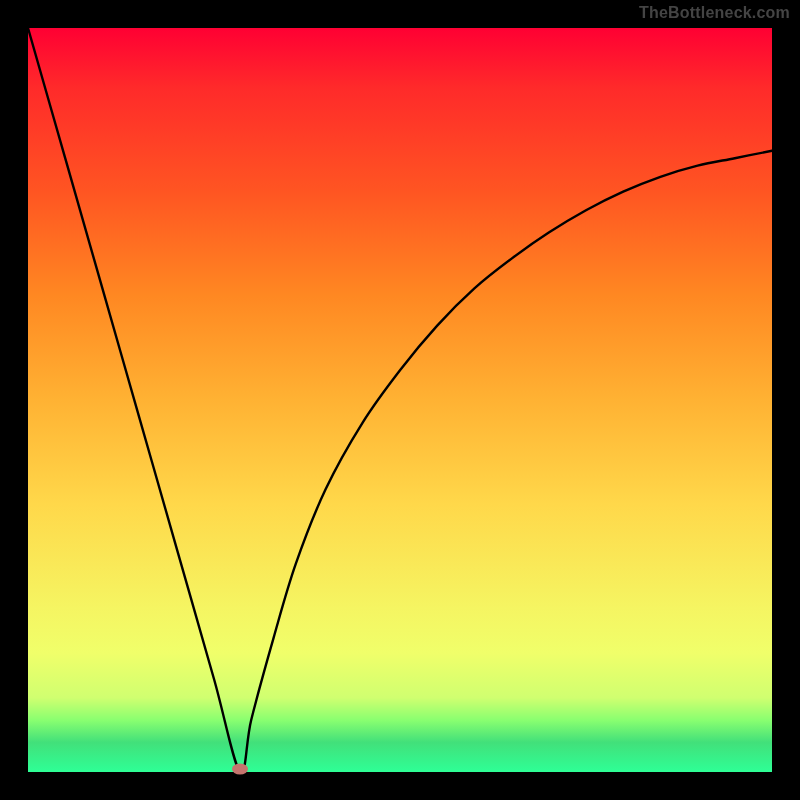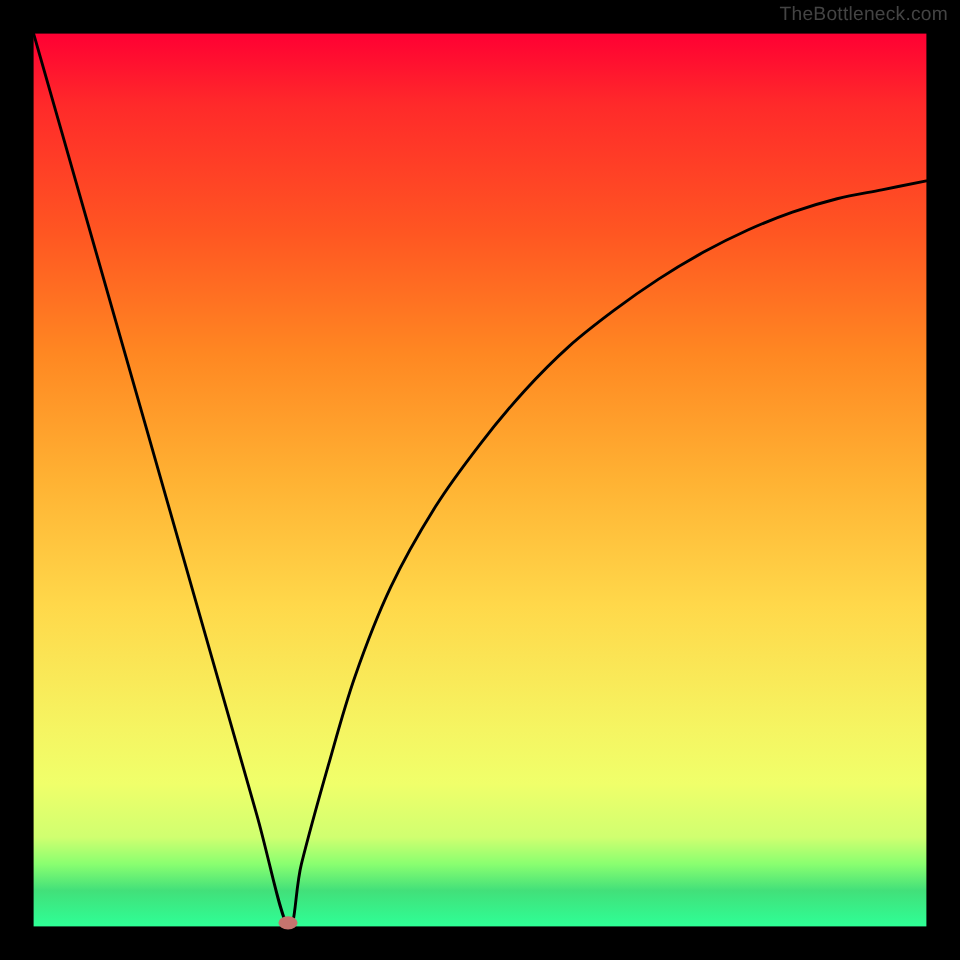--- a/index.html
+++ b/index.html
@@ -26,21 +26,21 @@
       #2eff96 100%
     );
     overflow: visible;
   }
   .attrib {
     position: absolute;
     top: 4px;
     right: 10px;
     color: #444;
     font-size: 16px;
-    font-weight: 400;
+    font-weight: 700;
     letter-spacing: 0.2px;
   }
   svg.curve {
     position: absolute;
     left: 0; top: 0;
     width: 744px; height: 744px;
     overflow: visible;
   }
   .dot {
     position: absolute;

